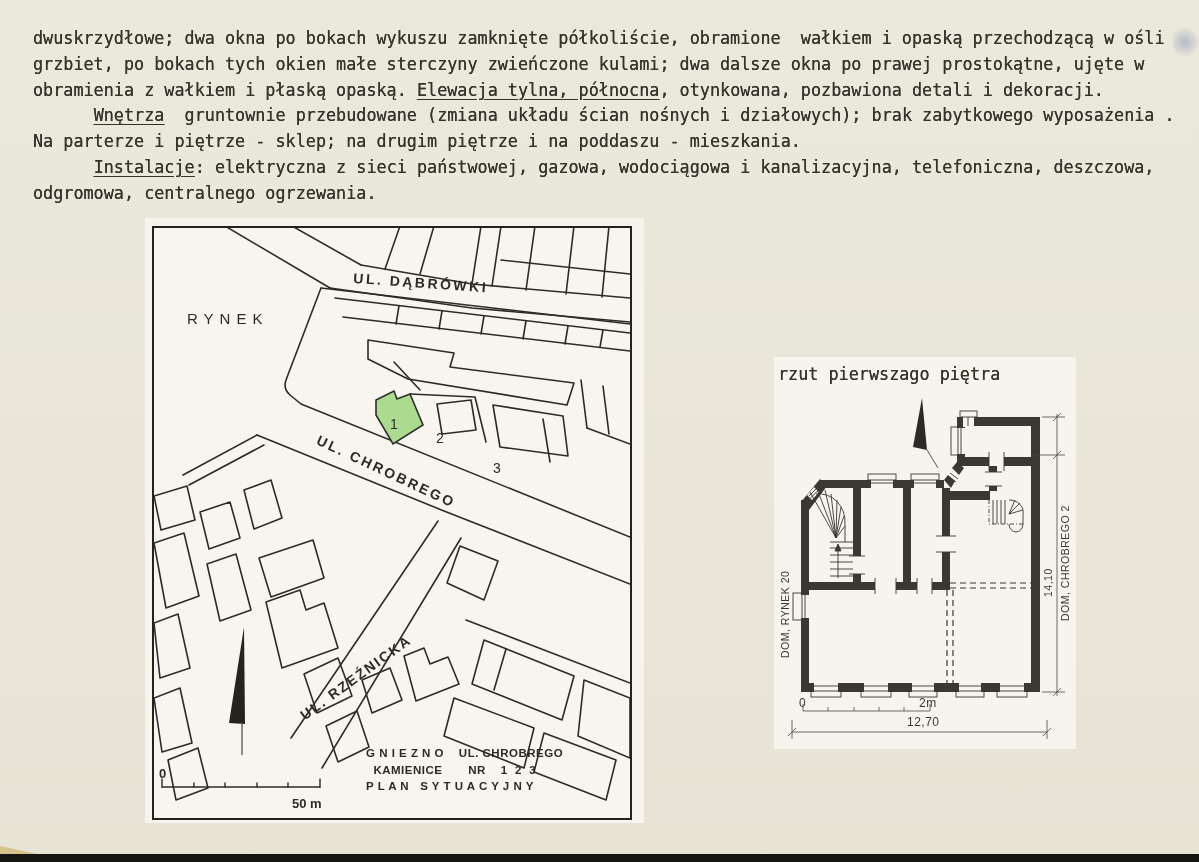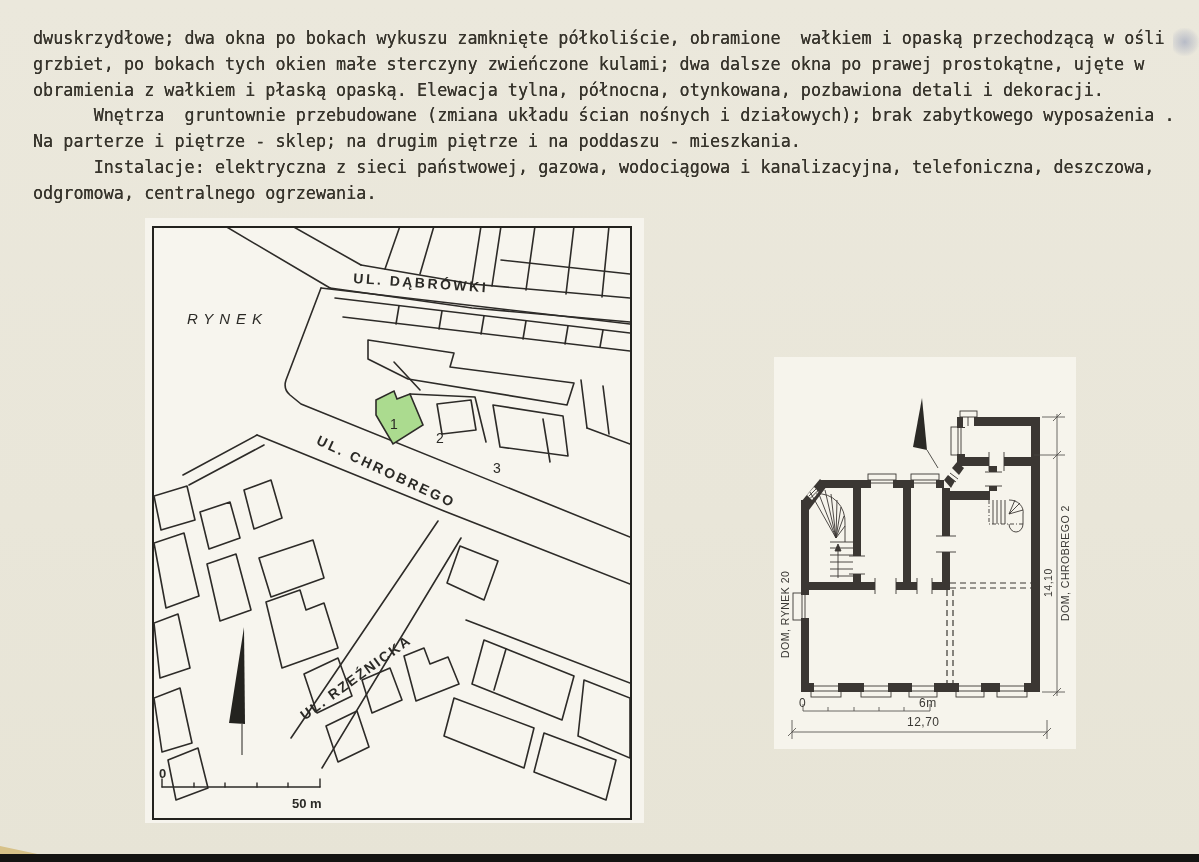--- a/index.html
+++ b/index.html
@@ -3,34 +3,34 @@
 <meta charset="utf-8">
 <style>
   html,body{margin:0;padding:0;}
   body{width:1199px;height:862px;overflow:hidden;background:#e9e6d9;font-family:"Liberation Sans",sans-serif;}
   .page{position:relative;width:1199px;height:862px;background:linear-gradient(180deg,#ebe8dc 0%,#e9e6d9 60%,#e7e4d6 100%);}
 
   
   .typed{position:absolute;left:33px;top:26px;width:1140px;color:#36332b;
          font-family:"DejaVu Sans Mono","Liberation Mono",monospace;font-size:16.8px;line-height:25.8px;
          white-space:pre;text-shadow:0 0 .5px #36332b;}
-  .typed .u{text-underline-offset:3px;}
+  .typed .u{text-decoration:underline;text-underline-offset:3px;}
   .plan-caption{position:absolute;left:778px;top:364px;color:#36332b;
          font-family:"DejaVu Sans Mono","Liberation Mono",monospace;font-size:16.8px;white-space:pre;
          text-shadow:0 0 .5px #36332b;}
 
   
   .map-paper{position:absolute;left:145px;top:218px;width:499px;height:605px;background:#f6f4ed;}
   .plan-paper{position:absolute;left:774px;top:357px;width:302px;height:392px;background:#f6f4ec;}
 
   
   .map-figure{position:absolute;left:152px;top:226px;width:476px;height:590px;border:2.5px solid #23221e;background:#f7f5ee;}
   .map-figure svg{position:absolute;left:0;top:0;}
   .mlbl{position:absolute;color:#2b2a26;white-space:pre;}
-  .lbl-rynek{left:33px;top:82px;font-size:15px;letter-spacing:6px;font-style:italic;}
+  .lbl-rynek{left:33px;top:82px;font-size:15px;letter-spacing:6px;}
   .lbl-dabrowki{left:200px;top:42px;font-size:14px;letter-spacing:2.5px;transform:rotate(4deg);transform-origin:0 0;font-weight:bold;}
   .lbl-chrobrego{left:167px;top:204px;font-size:14px;letter-spacing:2.5px;transform:rotate(25deg);transform-origin:0 0;font-weight:bold;}
   .lbl-rzeznicka{left:143px;top:482px;font-size:14px;letter-spacing:2px;transform:rotate(-36deg);transform-origin:0 0;font-weight:bold;}
   .lbl-p1{left:236px;top:188px;font-size:14px;}
   .lbl-p2{left:282px;top:202px;font-size:14px;}
   .lbl-p3{left:339px;top:232px;font-size:14px;}
   .lbl-s0{left:5px;top:538px;font-size:13px;font-weight:bold;}
   .lbl-s50{left:138px;top:568px;font-size:13px;font-weight:bold;}
   .map-caption{position:absolute;left:212px;top:517px;font-size:11.5px;line-height:16.5px;color:#2b2a26;letter-spacing:.5px;font-weight:bold;}
   .map-caption div{white-space:pre;}
@@ -153,23 +153,29 @@
     </svg>
     <div class="mlbl lbl-rynek">RYNEK</div>
     <div class="mlbl lbl-dabrowki">UL. DĄBRÓWKI</div>
     <div class="mlbl lbl-chrobrego">UL. CHROBREGO</div>
     <div class="mlbl lbl-rzeznicka">UL. RZEŹNICKA</div>
     <div class="mlbl lbl-p1">1</div>
     <div class="mlbl lbl-p2">2</div>
     <div class="mlbl lbl-p3">3</div>
     <div class="mlbl lbl-s0">0</div>
     <div class="mlbl lbl-s50">50 m</div>
+    <div class="map-caption">
+      <div>G N I E Z N O    UL. CHROBREGO</div>
+      <div>  KAMIENICE       NR    1  2  3</div>
+      <div>P L A N   S Y T U A C Y J N Y</div>
+    </div>
   </figure>
 
   <div class="plan-paper"></div>
+  <div class="plan-caption">rzut pierwszago piętra</div>
 
   <figure class="plan-figure" style="margin:0">
     <svg width="297" height="360" viewBox="0 0 297 360">
 
       <g fill="#3b3733" stroke="none">
         <rect x="25" y="293" width="239" height="9"></rect>
         <rect x="25" y="110" width="8" height="192"></rect>
         <polygon points="25,112 44,89 51,96 33,120"></polygon>
         <rect x="44" y="90" width="124" height="8"></rect>
         <polygon points="168,90 172,85 179,91 175,98"></polygon>
@@ -270,18 +276,18 @@
       <g>
         <polygon points="146,8 137,57 151,60" fill="#2b2a26"></polygon>
         <path d="M151,60 L162,78" stroke="#2b2a26" stroke-width="0.8"></path>
       </g>
     </svg>
     <div class="plbl lbl-domrynek">DOM, RYNEK 20</div>
     <div class="plbl lbl-1410">14,10</div>
     <div class="plbl lbl-domchrobrego">DOM, CHROBREGO 2</div>
     <div class="plbl lbl-1270">12,70</div>
     <div class="plbl lbl-pz">0</div>
-    <div class="plbl lbl-p5">6m</div>
+    <div class="plbl lbl-p5">2m</div>
   </figure>
 
   <div class="corner-wedge"></div>
   <div class="bottom-strip"></div>
 </div>
 
 </body></html>

